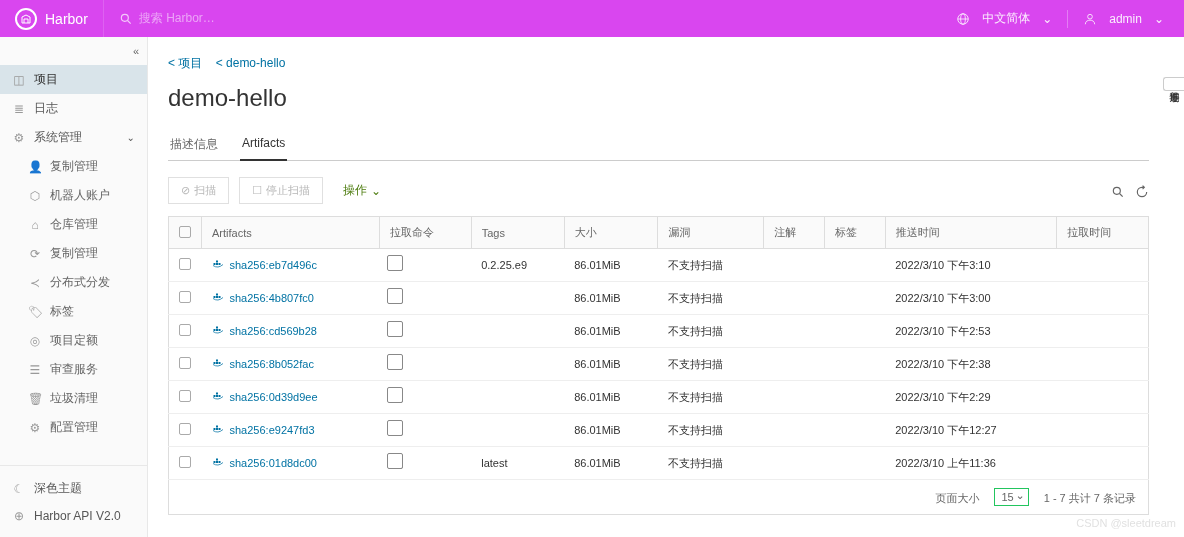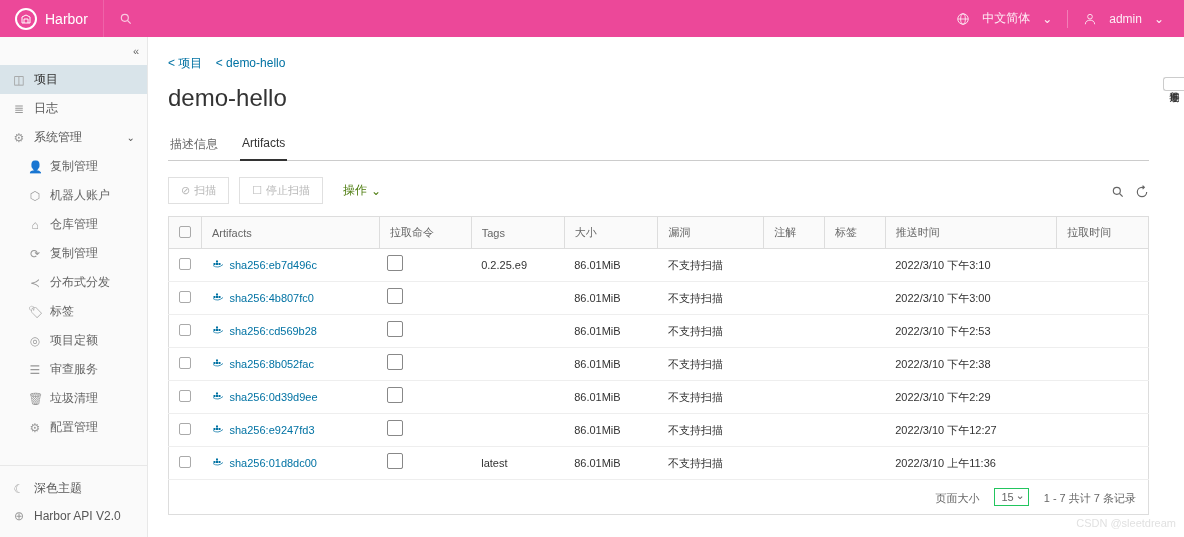--- a/index.html
+++ b/index.html
@@ -1,18 +1,18 @@
 <!DOCTYPE html>
 <html><head>
   <meta charset="utf-8">
   <style>
     * { box-sizing: border-box; margin: 0; padding: 0; }
     body { font-family: -apple-system, BlinkMacSystemFont, "Segoe UI", Arial, sans-serif; font-size: 12px; color: #333; background: #fff; }
     
-    .header { background: #ec4899; height: 37px; display: flex; align-items: center; color: #fff; }
+    .header { background: #d946ef; height: 37px; display: flex; align-items: center; color: #fff; }
     .logo-section { display: flex; align-items: center; padding: 0 15px; gap: 8px; border-right: 1px solid rgba(255,255,255,0.15); height: 100%; }
     .logo-icon { width: 22px; height: 22px; border: 2px solid #fff; border-radius: 50%; display: flex; align-items: center; justify-content: center; font-size: 10px; }
     .brand { font-size: 14px; }
     .search-section { flex: 1; display: flex; align-items: center; padding: 0 15px; }
     .search-icon { opacity: 0.7; margin-right: 6px; }
     .search-input { background: transparent; border: none; color: #fff; outline: none; font-size: 12px; width: 200px; }
     .search-input::placeholder { color: rgba(255,255,255,0.5); }
     .header-right { display: flex; align-items: center; gap: 15px; padding: 0 20px; }
     .lang-sel, .user-sel { display: flex; align-items: center; gap: 12px; font-size: 12px; cursor: pointer; opacity: 0.9; }
     .divider-v { width: 1px; height: 18px; background: rgba(255,255,255,0.3); }
@@ -78,20 +78,21 @@
     </span>
     <span class="brand">Harbor</span>
   </div>
   <div class="search-section">
     <span class="search-icon">
       <svg class="ico" viewBox="0 0 24 24">
           <circle cx="10" cy="10" r="6" fill="none" stroke="#fff" stroke-width="2"></circle>
           <line x1="15" y1="15" x2="20" y2="20" stroke="#fff" stroke-width="2"></line>
         </svg>
     </span>
+    <input class="search-input" placeholder="搜索 Harbor…" style="">
   </div>
   <div class="header-right">
     <div class="lang-sel">
       <svg class="ico" viewBox="0 0 24 24">
           <circle cx="12" cy="12" r="9" fill="none" stroke="#fff" stroke-width="1.5"></circle>
           <ellipse cx="12" cy="12" rx="4" ry="9" fill="none" stroke="#fff" stroke-width="1.5"></ellipse>
           <line x1="3" y1="12" x2="21" y2="12" stroke="#fff" stroke-width="1.5"></line>
         </svg>
       <span>中文简体</span>
       <span>⌄</span>

